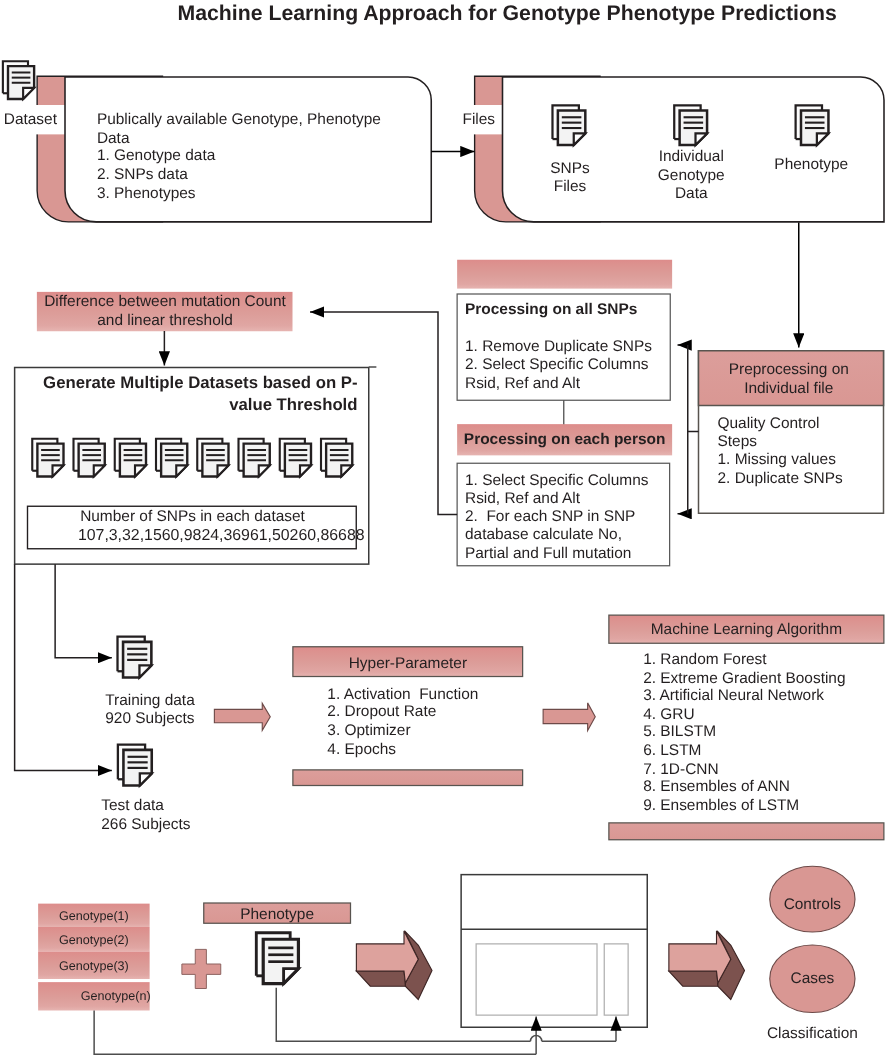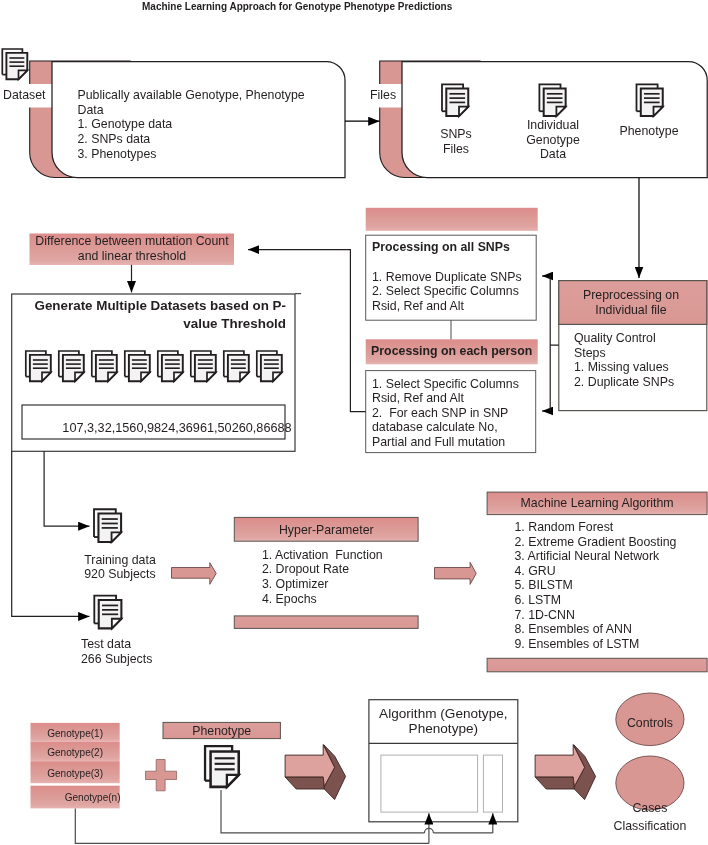--- a/index.html
+++ b/index.html
@@ -7,21 +7,21 @@
   #stage{position:absolute;left:0;top:0;width:708px;height:845px;}
   .abs{position:absolute;}
   .txt{font-size:12.35px;line-height:14.7px;color:#231f20;white-space:pre-wrap;}
   .ctr{text-align:center;}
   .bold{font-weight:bold;text-align:center;}
 </style>
 </head>
 <body>
 
 <div id="stage">
-  <div class="abs" style="left:142px;top:1px;font-weight:bold;font-size:10px;white-space:nowrap;">Machine Learning Approach for Genotype Phenotype Predictions</div>
+  <div class="abs" style="left:142px;top:1px;font-weight:bold;font-size:17px;white-space:nowrap;">Machine Learning Approach for Genotype Phenotype Predictions</div>
 
   <svg class="abs" width="708" height="845" style="left:0;top:0;" xmlns="http://www.w3.org/2000/svg">
     <defs>
       <marker id="ah" markerWidth="12" markerHeight="9" refX="11.4" refY="4.5" orient="auto" markerUnits="userSpaceOnUse">
         <path d="M0,0 L11.4,4.5 L0,9 z" fill="#000"></path>
       </marker>
       <linearGradient id="pinkgrad" x1="0" y1="0" x2="0" y2="1">
         <stop offset="0%" stop-color="#dd8c8b"></stop>
         <stop offset="16%" stop-color="#dc928f"></stop>
         <stop offset="55%" stop-color="#dc9d99"></stop>
@@ -159,20 +159,21 @@
   <div class="abs txt ctr" style="left:421px;top:127px;width:70px;line-height:14.7px;">SNPs
 Files</div>
   <div class="abs txt ctr" style="left:514px;top:118px;width:78px;line-height:14.7px;">Individual
 Genotype
 Data</div>
   <div class="abs txt ctr" style="left:612px;top:124px;width:74px;line-height:14.7px;">Phenotype</div>
 
   <div class="abs txt bold" style="left:33px;top:297px;width:253px;font-size:13.4px;line-height:17.8px;text-align:right;">Generate Multiple Datasets based on P-value Threshold</div>
 
   <div class="abs txt ctr" style="left:30px;top:234px;width:204px;">Difference between mutation Count and linear threshold</div>
+  <div class="abs txt ctr" style="left:23px;top:406px;width:262px;">Number of SNPs in each dataset</div>
   <div class="abs txt ctr" style="left:23px;top:421px;width:260px;font-size:12.7px;padding-left:24px;">107,3,32,1560,9824,36961,50260,86688</div>
 
   <div class="abs txt bold" style="left:372px;top:240px;font-size:12.35px;line-height:14.45px;">Processing on all SNPs</div>
   <div class="abs txt" style="left:372px;top:270px;width:165px;line-height:14.45px;">1. Remove Duplicate SNPs
 2. Select Specific Columns
 Rsid, Ref and Alt</div>
 
   <div class="abs txt ctr bold" style="left:365.7px;top:344px;width:172px;font-size:12.35px;">Processing on each person</div>
   <div class="abs txt" style="left:372px;top:376.5px;width:165px;line-height:14.6px;">1. Select Specific Columns
 Rsid, Ref and Alt
@@ -208,19 +209,17 @@
 7. 1D-CNN
 8. Ensembles of ANN
 9. Ensembles of LSTM</div>
 
   <div class="abs txt ctr" style="left:30.5px;top:727.3px;width:89.2px;font-size:10.05px;">Genotype(1)</div>
   <div class="abs txt ctr" style="left:30.5px;top:746.3px;width:89.2px;font-size:10.05px;">Genotype(2)</div>
   <div class="abs txt ctr" style="left:30.5px;top:766.5px;width:89.2px;font-size:10.05px;">Genotype(3)</div>
   <div class="abs txt ctr" style="left:48px;top:790.6px;width:89.2px;font-size:10.05px;">Genotype(n)</div>
 
   <div class="abs txt ctr" style="left:163px;top:724px;width:117.4px;">Phenotype</div>
-  <div class="abs txt ctr" style="left:368.9px;top:707px;width:148.9px;line-height:14.5px;font-size:13.6px;">Algorithm (Genotype,
-Phenotype)</div>
   <div class="abs txt ctr" style="left:607.9px;top:716px;width:84px;">Controls</div>
-  <div class="abs txt ctr" style="left:607.9px;top:801px;width:84px;">Cases</div>
+  <div class="abs txt ctr" style="left:607.9px;top:775px;width:84px;">Cases</div>
   <div class="abs txt ctr" style="left:597.9px;top:819.4px;width:104px;">Classification</div>
 
 </div>
 
 </body></html>

